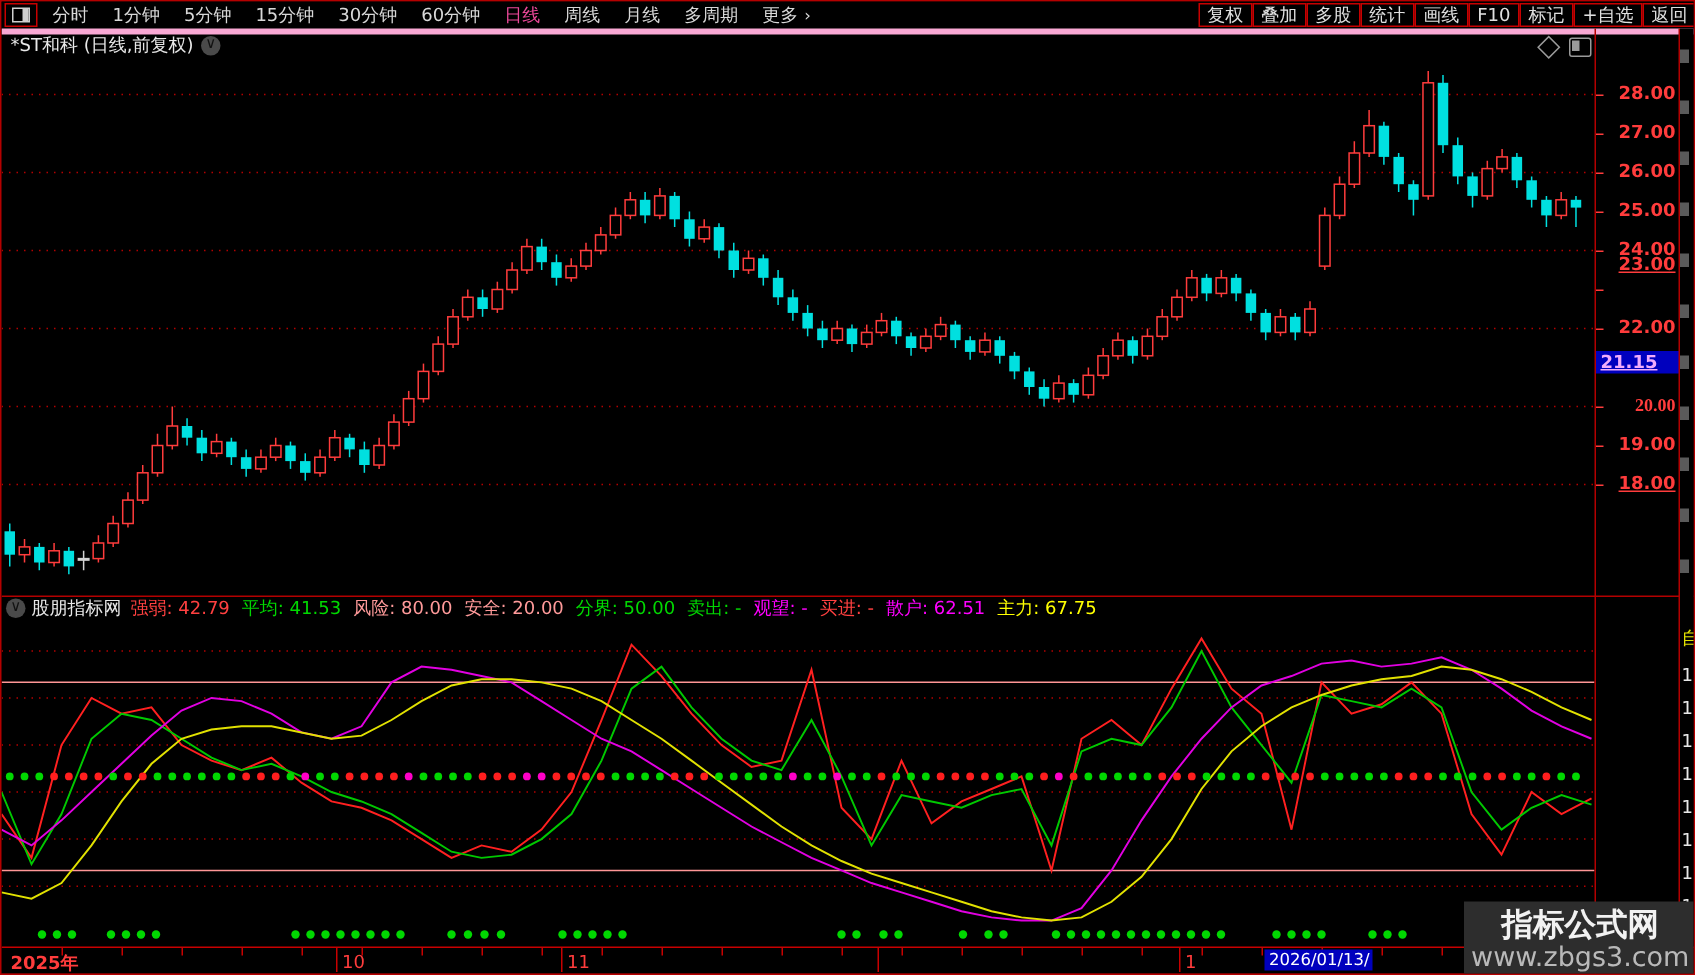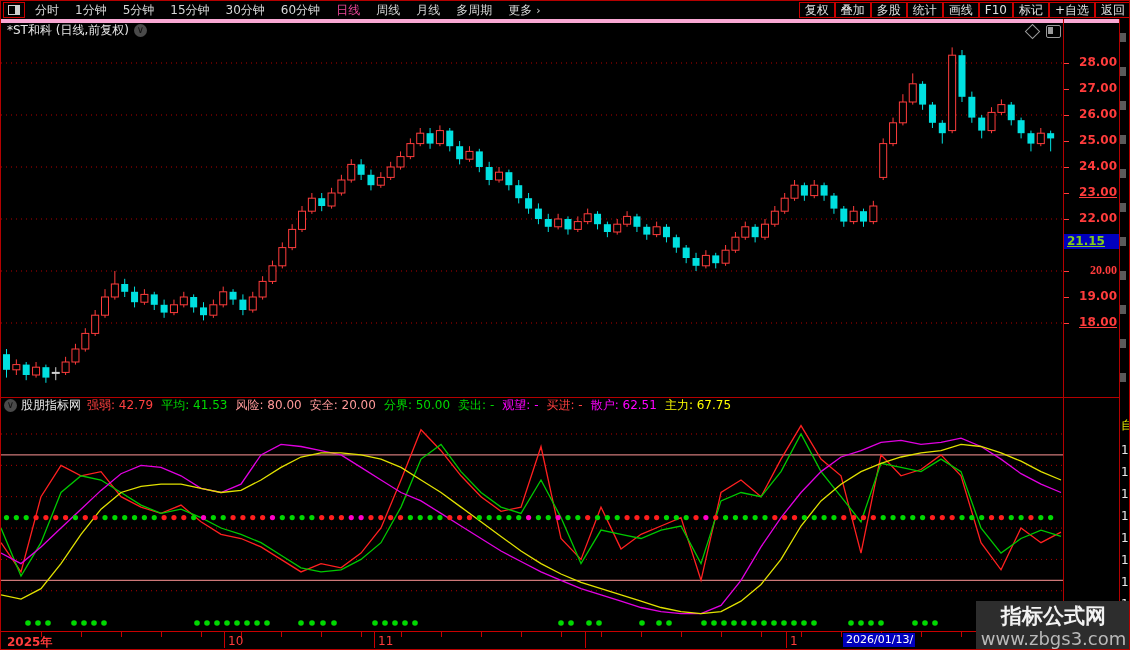--- a/index.html
+++ b/index.html
@@ -27,21 +27,21 @@
   .panel-ic::after{content:"";position:absolute;left:1px;top:1px;width:5px;height:7px;background:#9a9a9a;}
   
   #main-chart{left:0;top:38px;}
   #sub-chart{left:0;top:412px;}
   .vline{width:1px;background:#b40000;}
   .hline{height:1px;background:#b40000;}
   
   .axis-col{left:1063px;width:55px;}
   .axis-label{position:absolute;right:2px;color:#ff3c3c;font-size:12px;font-weight:bold;white-space:nowrap;}
   .axis-tick{position:absolute;left:0;width:5px;height:1px;background:#ff3c3c;}
-  #cur-price-box{position:absolute;left:0;width:55px;height:15px;background:#0000be;color:#84cc16;
+  #cur-price-box{position:absolute;left:0;width:55px;height:15px;background:#0000be;color:#f0abfc;
     font-size:12px;font-weight:bold;text-align:left;padding-left:3px;line-height:15px;text-decoration:underline;}
   
   #indicator-header{left:0;top:397px;width:1060px;height:15px;display:flex;align-items:center;font-size:12px;white-space:nowrap;overflow:hidden;}
   #indicator-header .src{color:#e8e8e8;margin:0 6px 0 4px;}
   .stat{margin-right:8px;}
   
   #time-axis{left:0;top:630px;width:1130px;height:17px;border-top:1px solid #c80000;border-bottom:1px solid #c80000;}
   .t-label{position:absolute;top:2px;color:#ff3c3c;font-size:12px;white-space:nowrap;}
   .t-tick{position:absolute;top:0;width:1px;height:5px;background:#c80000;}
   .t-month{position:absolute;top:0;width:1px;height:16px;background:#c80000;}
@@ -330,21 +330,21 @@
       <div class="axis-label" style="top: 16px;">28.00</div>
       <div class="axis-tick" style="top: 50px;"></div>
       <div class="axis-label" style="top: 42px;">27.00</div>
       <div class="axis-tick" style="top: 76px;"></div>
       <div class="axis-label" style="top: 68px;">26.00</div>
       <div class="axis-tick" style="top: 102px;"></div>
       <div class="axis-label" style="top: 94px;">25.00</div>
       <div class="axis-tick" style="top: 128px;"></div>
       <div class="axis-label" style="top: 120px;">24.00</div>
       <div class="axis-tick" style="top: 154px;"></div>
-      <div class="axis-label" style="top: 146px; text-decoration: underline;">23.00</div>
+      <div class="axis-label" style="top: 130px; text-decoration: underline;">23.00</div>
       <div class="axis-tick" style="top: 180px;"></div>
       <div class="axis-label" style="top: 172px;">22.00</div>
       <div class="axis-tick" style="top: 206px;"></div>
       <div class="axis-label" style="top: 198px;">21.00</div>
       <div class="axis-tick" style="top: 232px;"></div>
       <div class="axis-label" style="top: 224px; font-family: Liberation Serif, serif;">20.00</div>
       <div class="axis-tick" style="top: 258px;"></div>
       <div class="axis-label" style="top: 250px;">19.00</div>
       <div class="axis-tick" style="top: 284px;"></div>
       <div class="axis-label" style="top: 276px; text-decoration: underline;">18.00</div>

